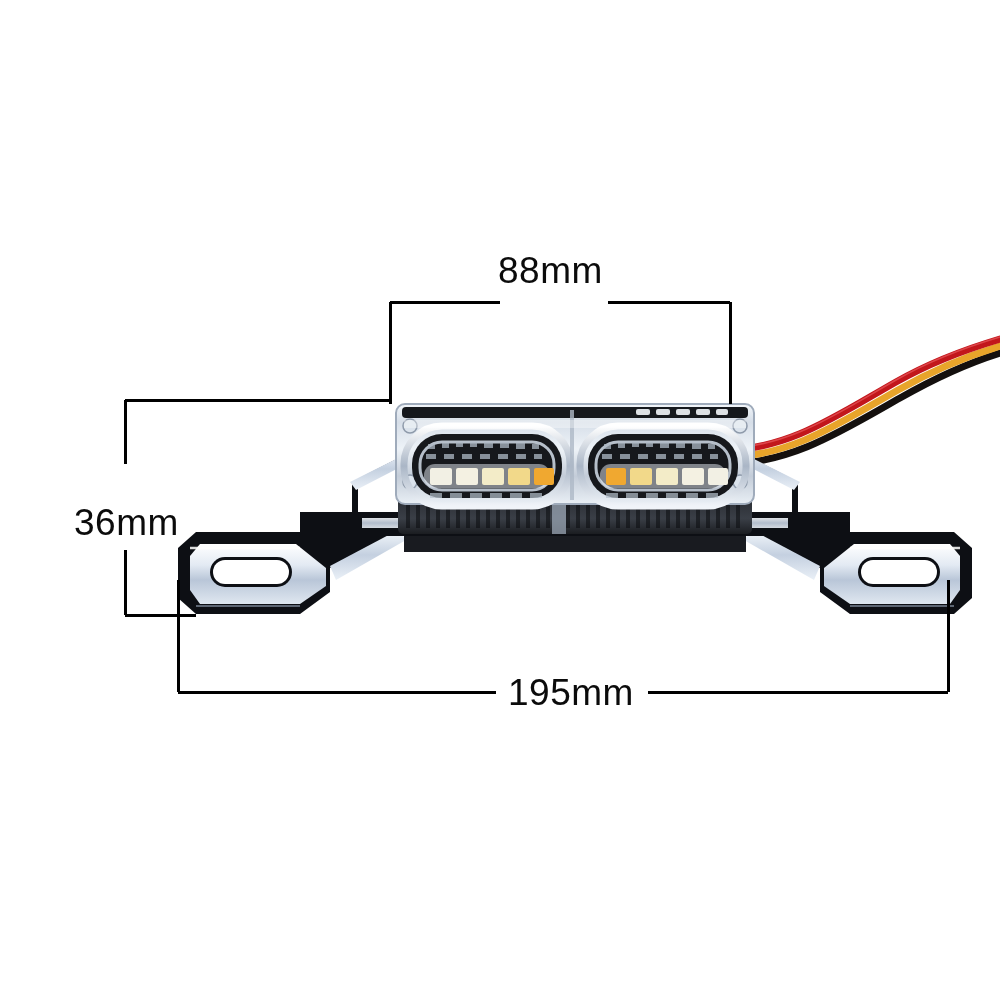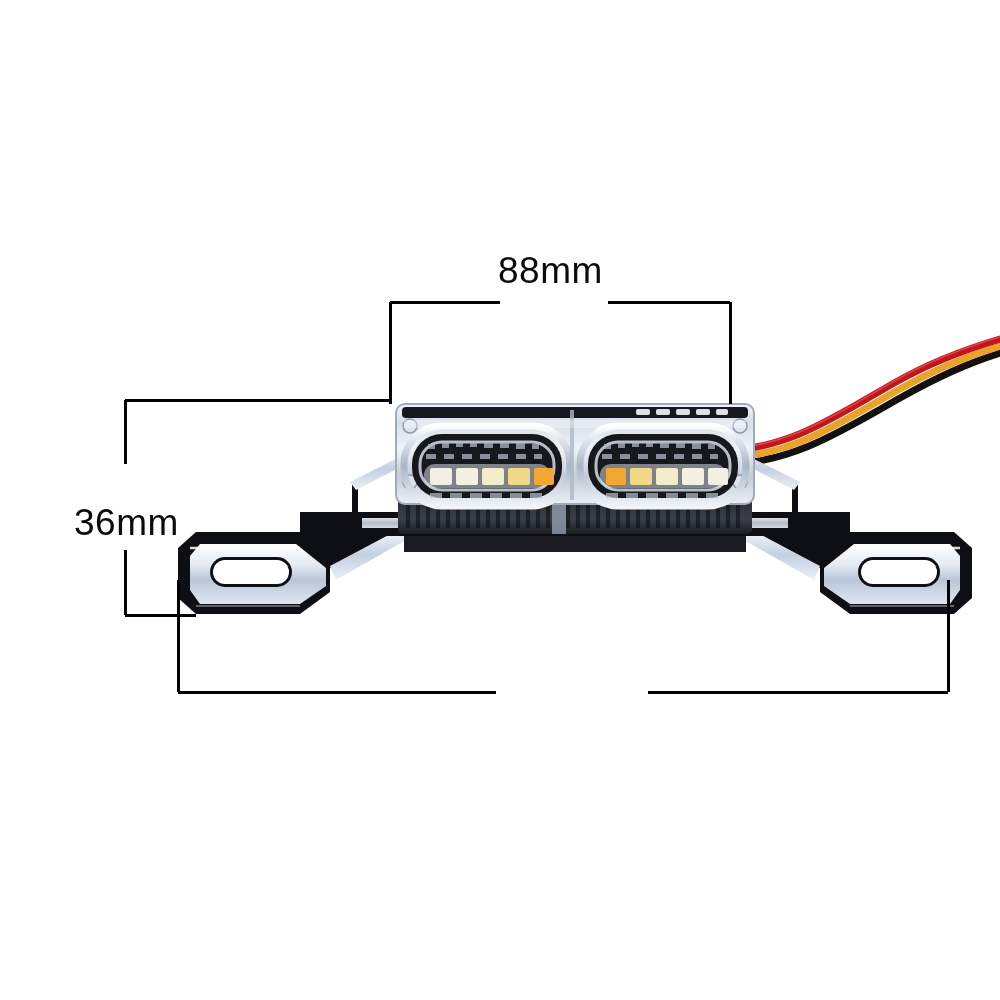--- a/index.html
+++ b/index.html
@@ -308,14 +308,15 @@
         <path d="M178,568 L178,680"></path>
         <path d="M948,568 L948,680"></path>
       </g>
     </g>
   </svg>
 
   <div class="dim-label" id="label-88">88mm</div>
 
   <div class="dim-label" id="label-36">36mm</div>
 
+  <div class="dim-label" id="label-195">195mm</div>
 
 </div>
 
 </body></html>

